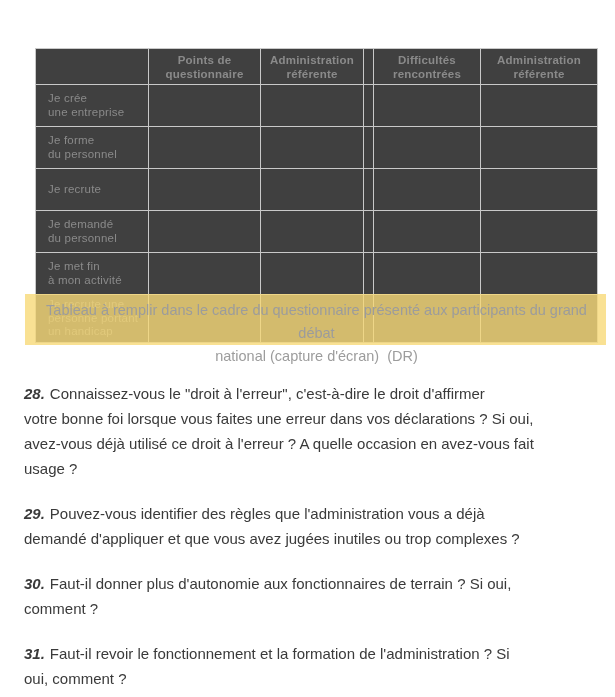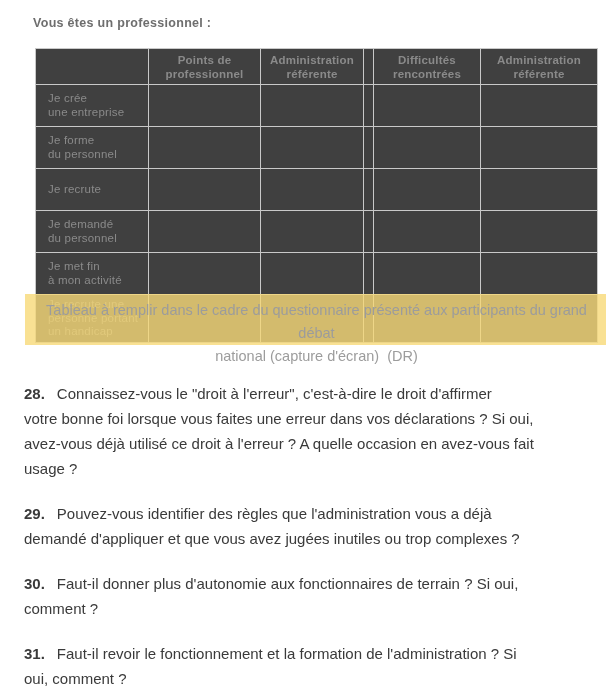--- a/index.html
+++ b/index.html
@@ -41,44 +41,43 @@
   }
   .caption-line{
     font-size:14.5px;line-height:23px;color:#9c9c9c;
     white-space:pre-wrap;padding-left:2px;text-align:center;
   }
   .questions{
     margin:28px 0 0 24px;width:560px;
     color:#3a3a3a;font-size:15px;line-height:25px;
   }
   .q{margin:0 0 20px 0;}
-  .qnum{font-weight:bold;margin-right:12px;}
+  .qnum{font-weight:bold;margin-right:5px;font-style:italic;}
   .qtext{white-space:pre-line;}
 </style>
 </head>
 <body>
 
 <div class="figure">
-  <div class="figure-title">Vous êtes un professionnel :</div>
 
   <table class="qtable">
     <colgroup>
       <col style="width:113px">
         <col style="width:112px">
         <col style="width:103px">
       <col style="width:10px">
         <col style="width:107px">
         <col style="width:117px">
     </colgroup>
     <tbody>
         <tr class="head">
       <td class="lbl"></td>
       <td class="hc">
         <div>Points de</div>
-        <div>professionnel</div>
+        <div>questionnaire</div>
       </td>
       <td class="hc">
         <div>Administration</div>
         <div>référente</div>
       </td>
       <td class="spacer"></td>
       <td class="hc">
         <div>Difficultés</div>
         <div>rencontrées</div>
       </td>

